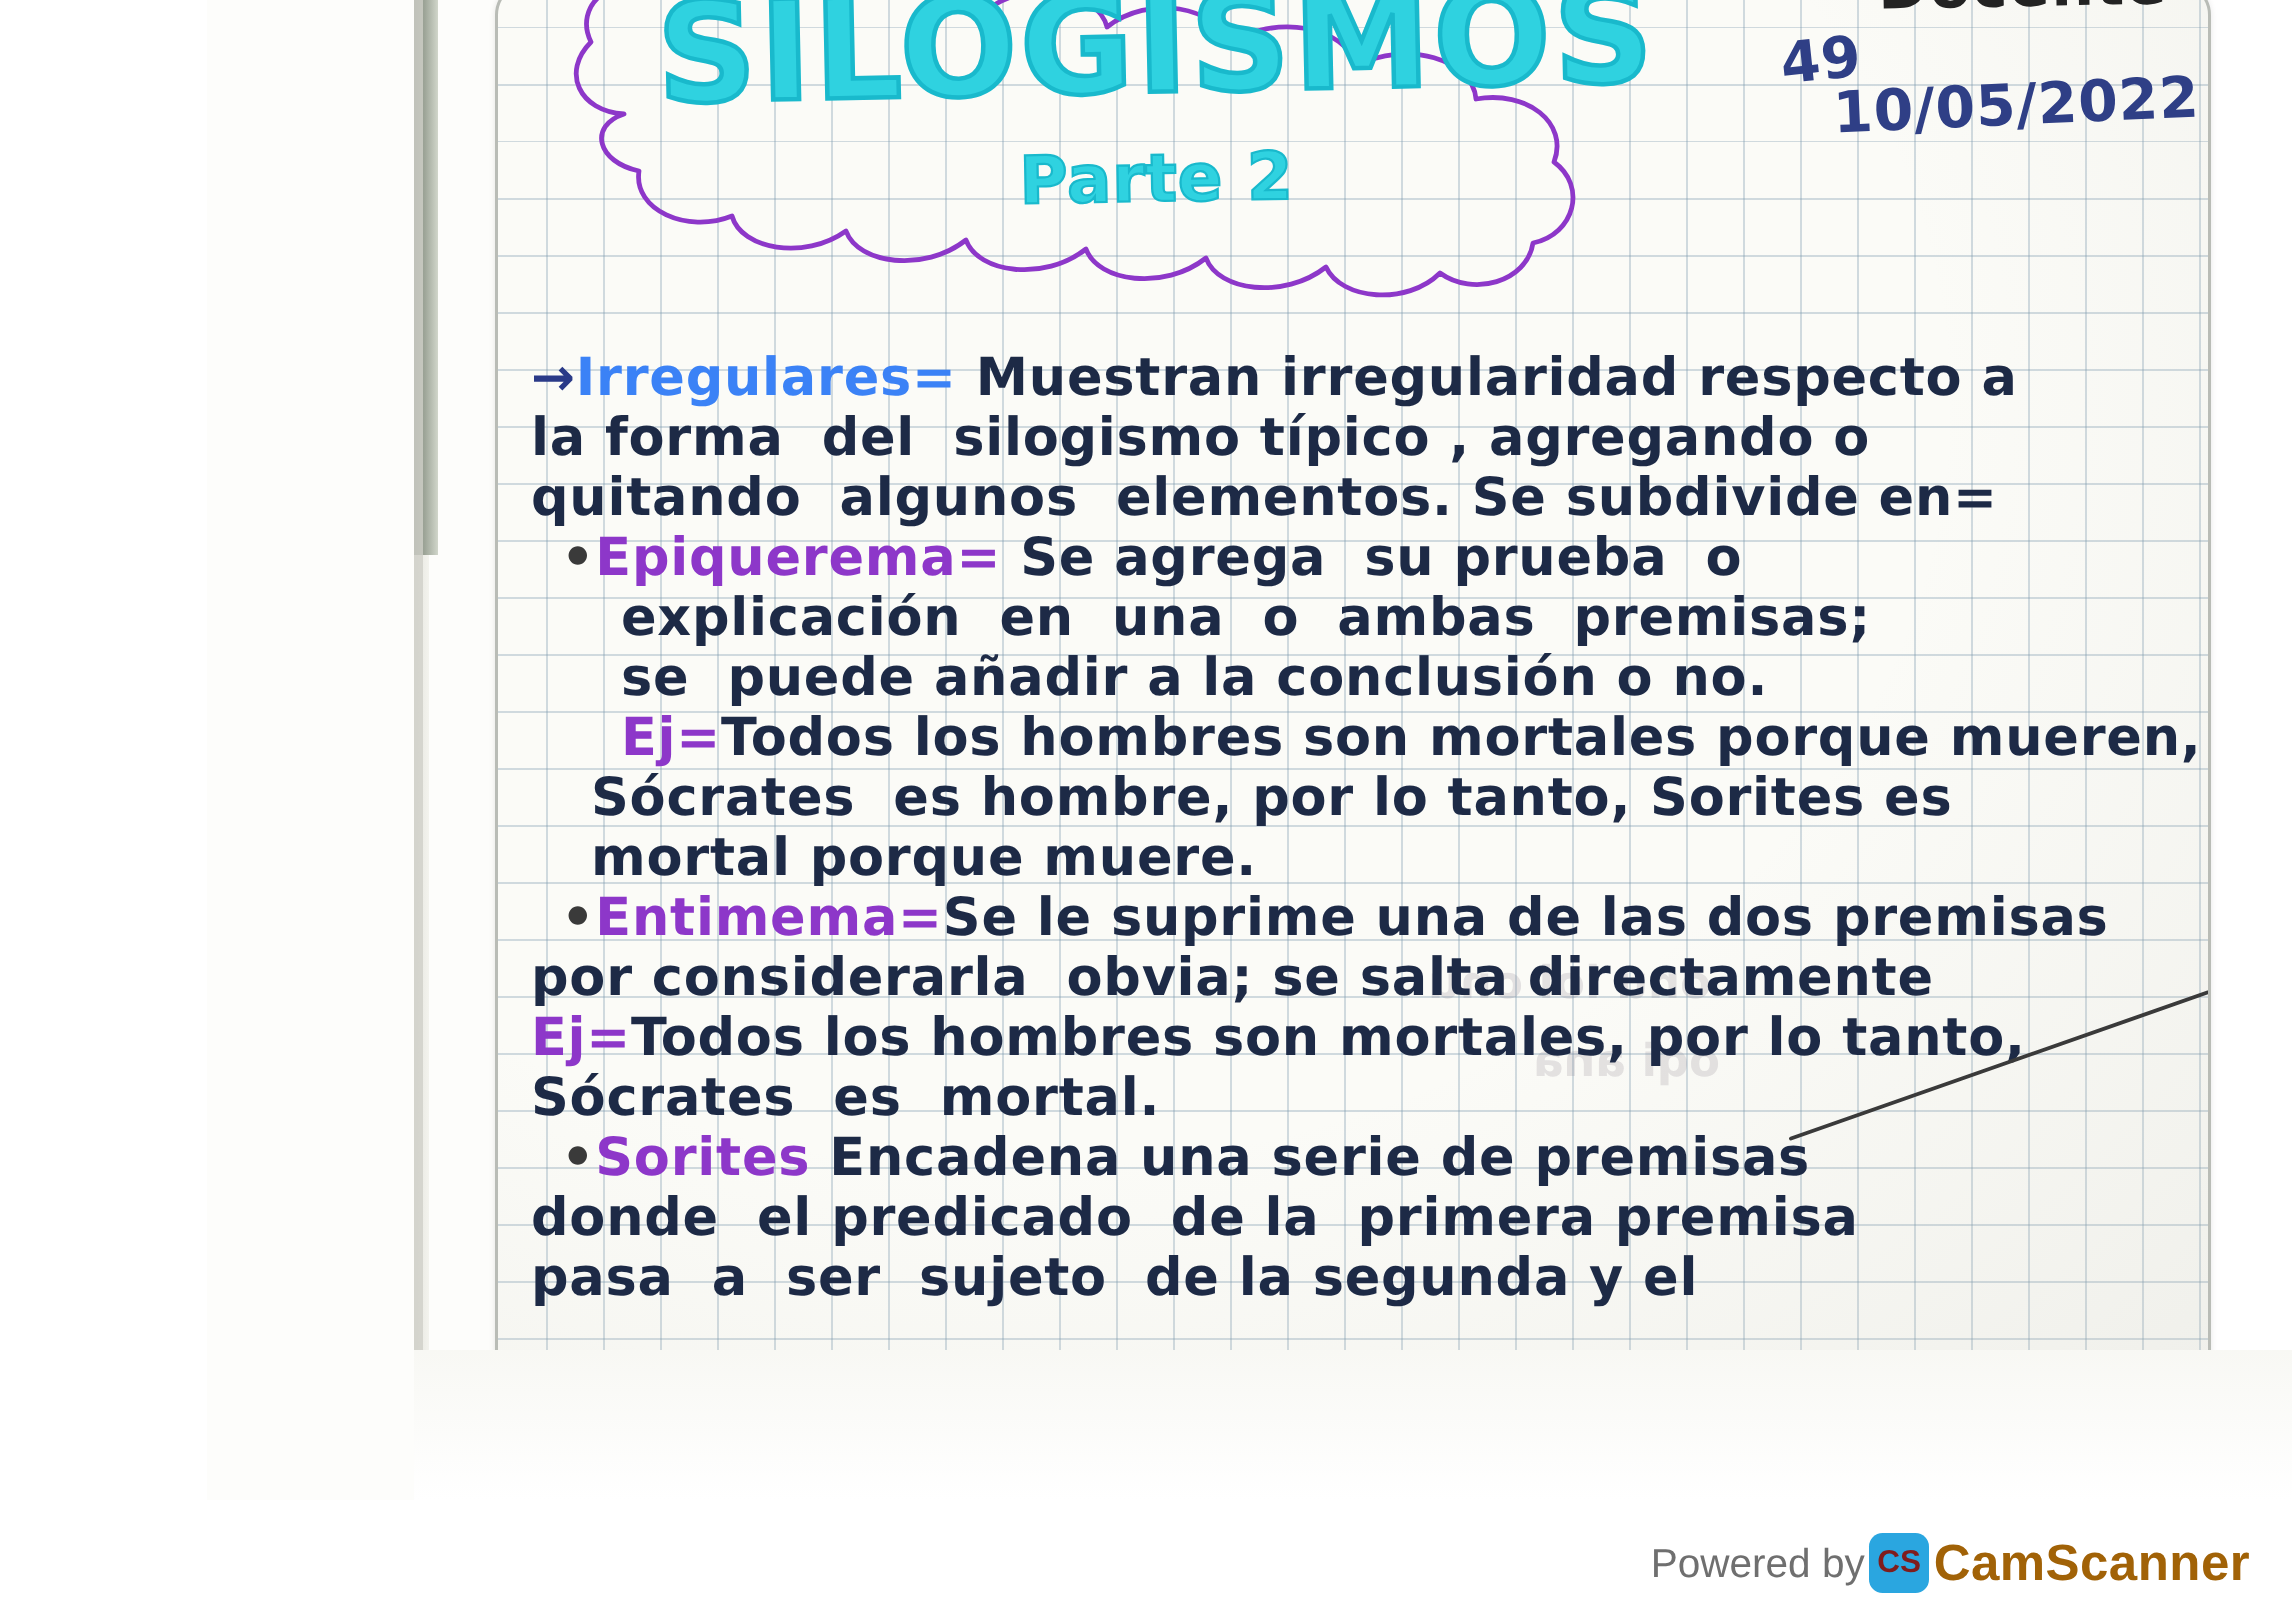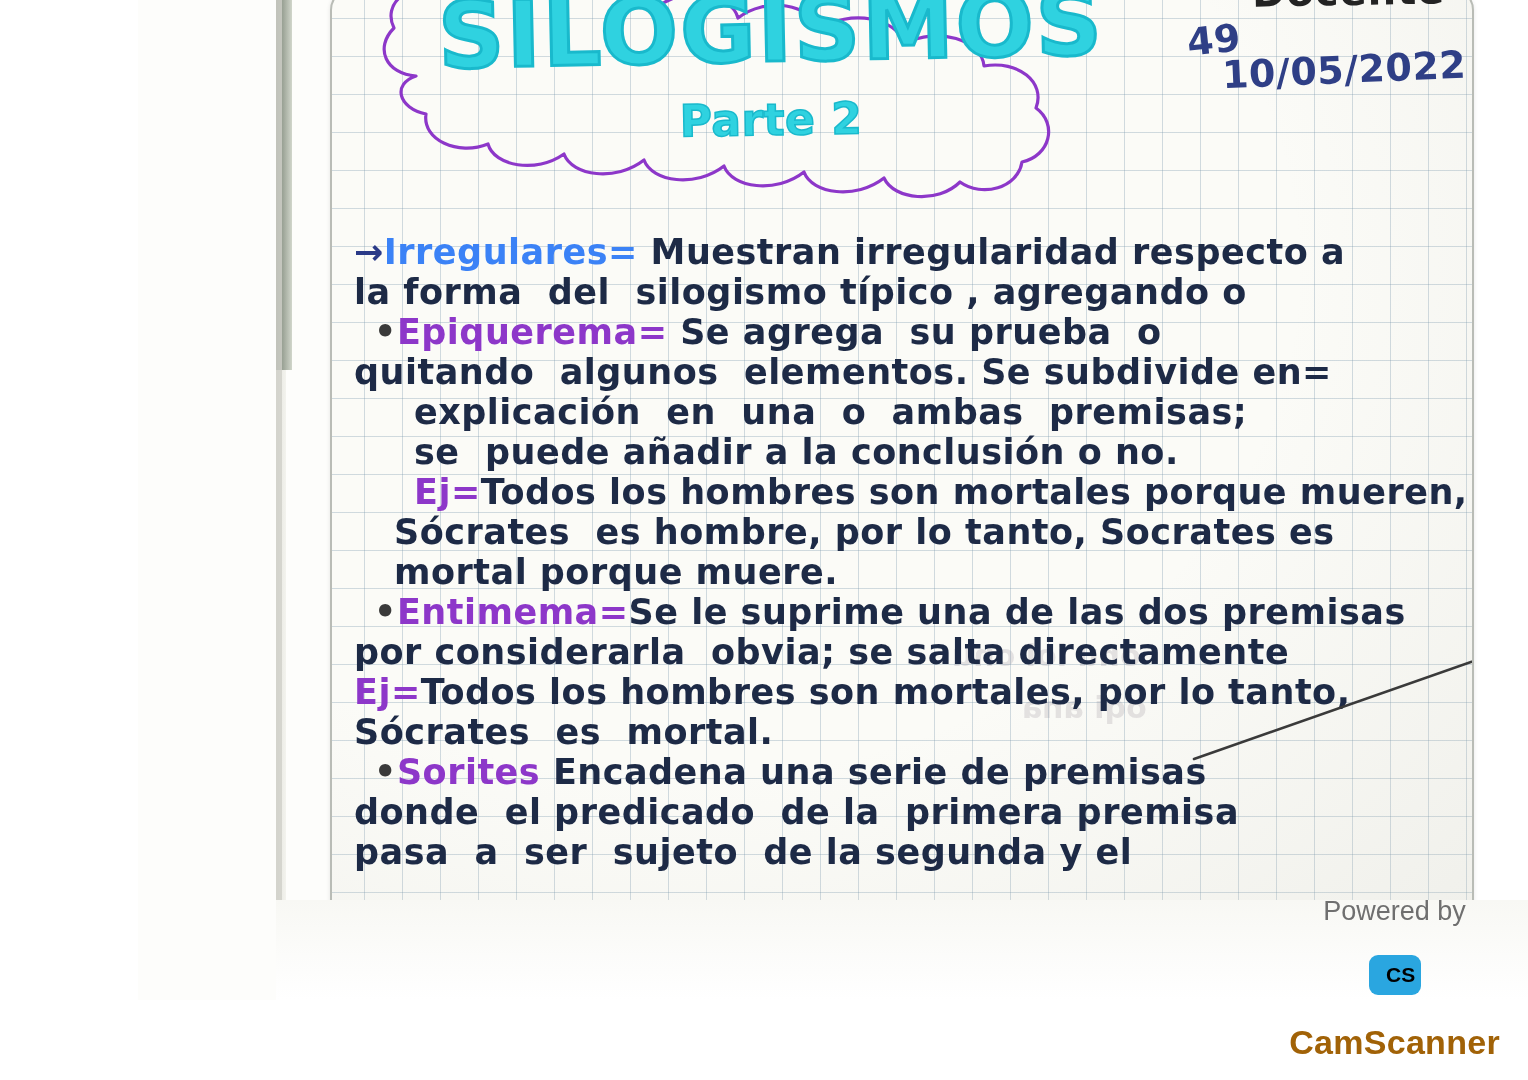--- a/index.html
+++ b/index.html
@@ -190,38 +190,36 @@
     pointer-events: none;
   }
 
   
   #footer {
     position: absolute;
     right: 28px;
     bottom: 18px;
     display: flex;
     align-items: center;
-    gap: 28px;
-    flex-direction: column;
+    gap: 3px;
   }
   #powered-by {
     font-size: 27px;
     color: #6f6f6f;
     font-family: "Liberation Sans", sans-serif;
   }
   #cs-logo {
     width: 40px; height: 40px;
     border-radius: 9px;
     background: #2aa6e0;
-    color: #000000;
+    color: #7f1d1d;
     font-size: 21px;
     font-weight: 700;
     display: flex; align-items: center; justify-content: center;
     font-family: "Liberation Sans", sans-serif;
-    padding-left: 12px;
   }
   #cs-word {
     font-size: 34px;
     color: #a16207;
     font-weight: 700;
     font-family: "Liberation Sans", sans-serif;
     letter-spacing: .3px;
   }
 
   
@@ -280,27 +278,27 @@
     <div id="header-teacher" class="hw">Docente</div>
     <div id="header-pagenum" class="hw">49</div>
     <div id="header-date" class="hw">10/05/2022</div>
 
     <div id="body-block">
 
       <div class="line hw"><span class="arrow">→</span><span class="kw-blue">Irregulares</span><span class="kw-blue">=</span> <span>Muestran irregularidad respecto a</span></div>
 
       <div class="line hw"><span>la forma  del  silogismo típico , agregando o</span></div>
 
+      <div class="line hw"><span>quitando  algunos  elementos. Se subdivide en=</span></div>
+
       <div class="line hw l-indent3"><span class="bullet">•</span><span class="kw-purple">Epiquerema</span><span class="kw-purple">=</span> <span>Se agrega  su prueba  o</span></div>
-
-      <div class="line hw"><span>quitando  algunos  elementos. Se subdivide en=</span></div>
       <div class="line hw l-indent2"><span>explicación  en  una  o  ambas  premisas;</span></div>
       <div class="line hw l-indent2"><span>se  puede añadir a la conclusión o no.</span></div>
       <div class="line hw l-indent2"><span class="kw-purple">Ej=</span><span>Todos los hombres son mortales porque mueren,</span></div>
-      <div class="line hw l-indent1"><span>Sócrates  es hombre, por lo tanto, Socrates es</span></div>
+      <div class="line hw l-indent1"><span>Sócrates  es hombre, por lo tanto, Sorites es</span></div>
       <div class="line hw l-indent1"><span>mortal porque muere.</span></div>
 
       <div class="line hw l-indent3"><span class="bullet">•</span><span class="kw-purple">Entimema</span><span class="kw-purple">=</span><span>Se le suprime una de las dos premisas</span></div>
       <div class="line hw"><span>por considerarla  obvia; se salta directamente</span></div>
       <div class="line hw"><span class="kw-purple">Ej=</span><span>Todos los hombres son mortales, por lo tanto,</span></div>
       <div class="line hw"><span>Sócrates  es  mortal.</span></div>
 
       <div class="line hw l-indent3"><span class="bullet">•</span><span class="kw-purple">Sorites</span> <span>Encadena una serie de premisas</span></div>
       <div class="line hw"><span>donde  el predicado  de la  primera premisa</span></div>
       <div class="line hw"><span>pasa  a  ser  sujeto  de la segunda y el</span></div>

